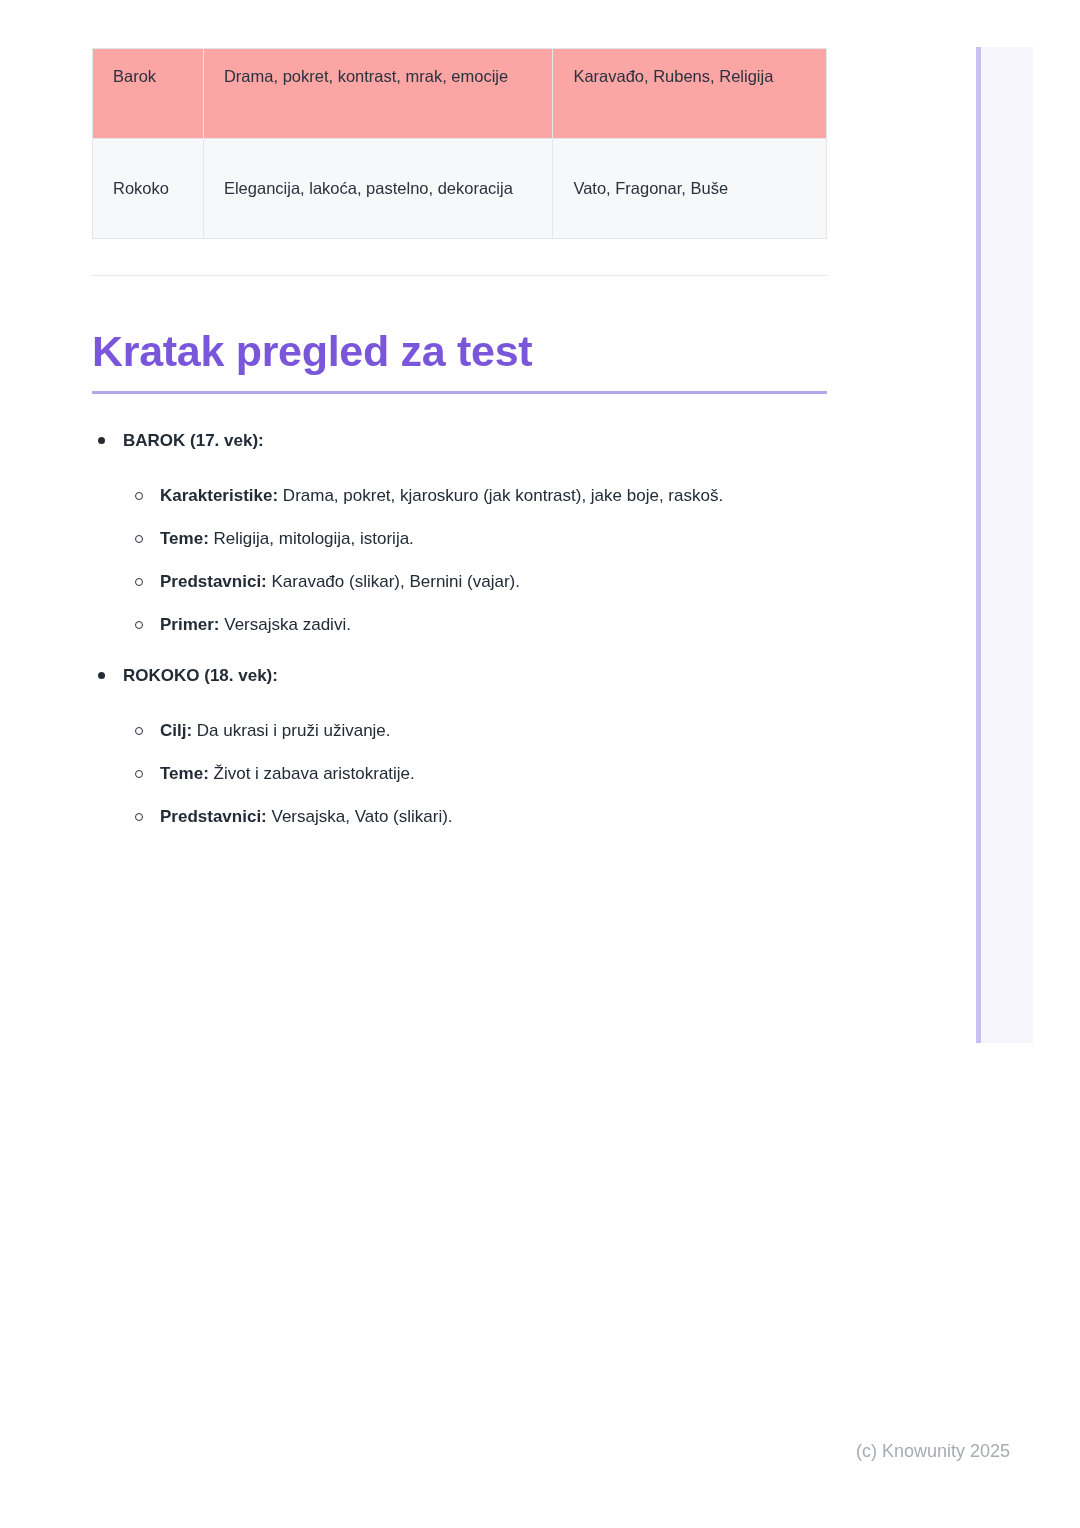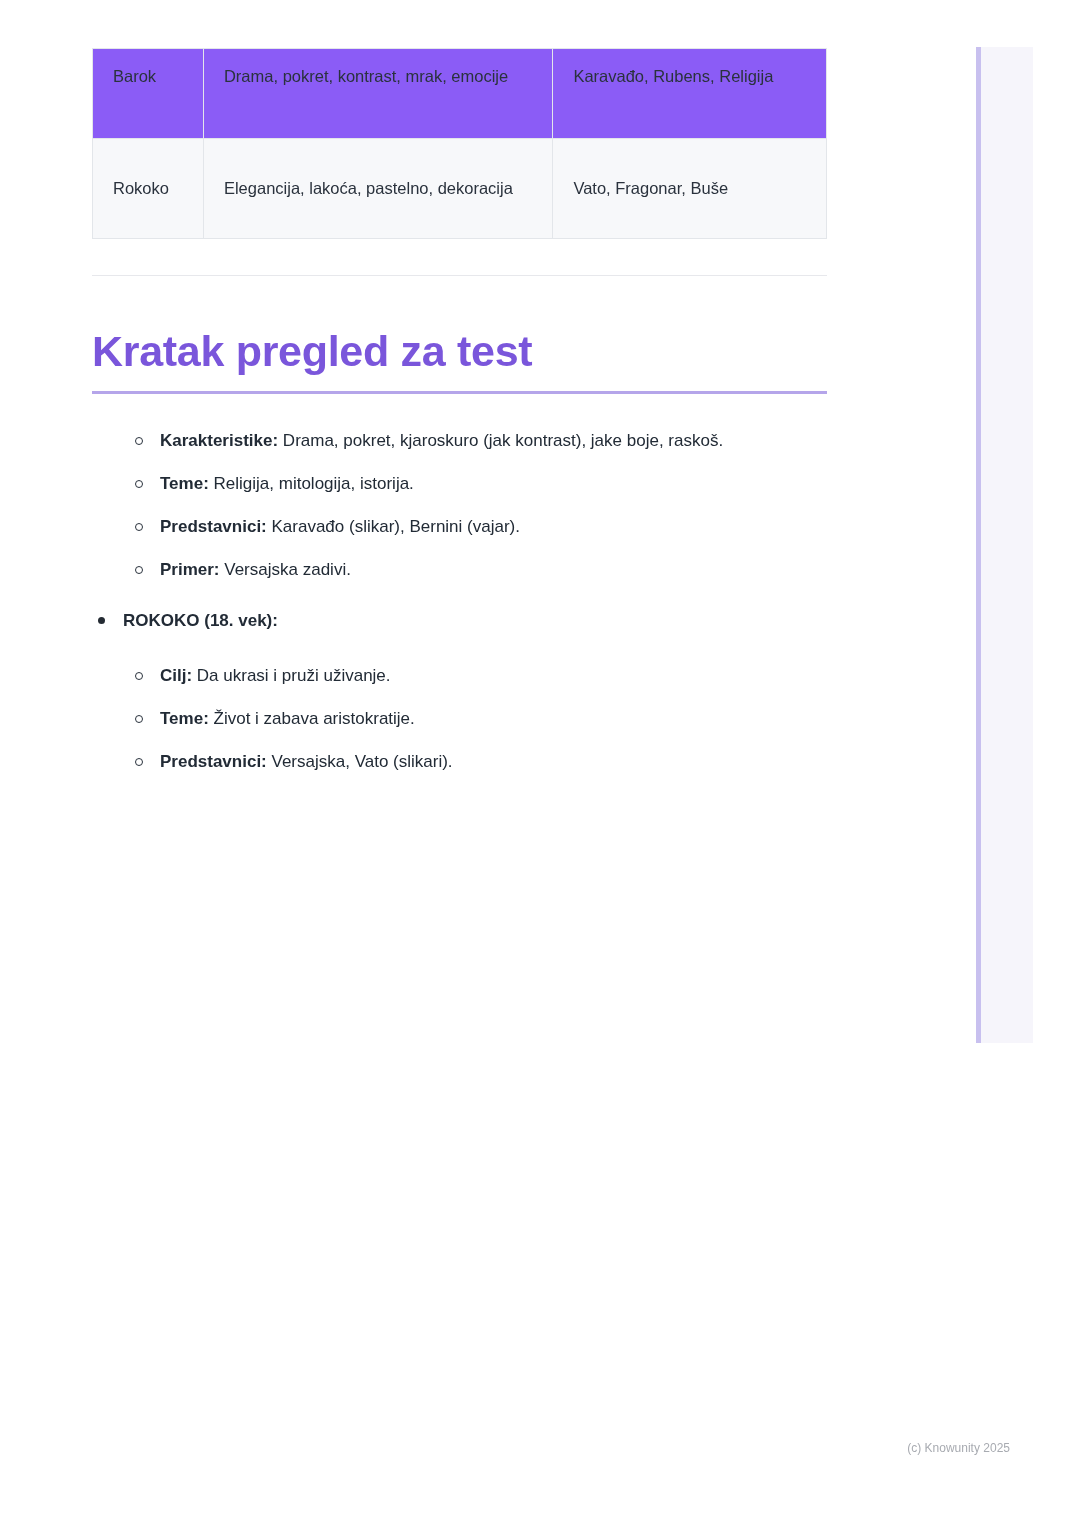--- a/index.html
+++ b/index.html
@@ -22,21 +22,21 @@
   .content{position:absolute;left:92px;top:48px;width:735px;}
 
   
   table.styles-table{
     width:735px;border-collapse:collapse;
     font-size:16.5px;line-height:31px;color:#2a323d;
   }
   table.styles-table td{
     border:1px solid var(--table-border);
     padding:12px 20px;
-    background:#8b5cf6;
+    background:#fca5a5;
   }
   table.styles-table tr.row-0 td{height:90px;vertical-align:top;}
   table.styles-table tr.row-1 td{height:100px;vertical-align:middle;background:var(--row-alt-bg);}
   td.col-style{width:111px;}
   td.col-chars{width:350px;}
   td.col-reps{width:274px;}
 
   .divider{
     border:none;border-top:1px solid var(--divider);
     margin-top:36px;height:0;
@@ -74,21 +74,21 @@
 
   .side-panel{
     position:absolute;left:976px;top:47px;
     width:57px;height:996px;
     background:var(--panel-bg);
     border-left:5px solid var(--panel-line);
   }
 
   .footer{
     position:absolute;top:1441px;right:70px;
-    font-size:12px;color:var(--footer-gray);
+    font-size:18px;color:var(--footer-gray);
   }
 </style>
 </head>
 <body>
 
 <div class="side-panel"></div>
 
 <div class="content">
 
   <table class="styles-table">
@@ -106,20 +106,24 @@
     </tbody>
   </table>
 
   <hr class="divider">
 
   <h1 class="section-title">Kratak pregled za test</h1>
 
   <div class="list">
 
     <div class="group first">
+      <div class="li1">
+        <span class="bullet-dot"></span>
+        <span>BAROK (17. vek):</span>
+      </div>
       <div class="li2">
         <span class="bullet-circle"></span>
         <span class="li-label">Karakteristike:</span>
         <span class="li-text">Drama, pokret, kjaroskuro (jak kontrast), jake boje, raskoš.</span>
       </div>
       <div class="li2">
         <span class="bullet-circle"></span>
         <span class="li-label">Teme:</span>
         <span class="li-text">Religija, mitologija, istorija.</span>
       </div>

